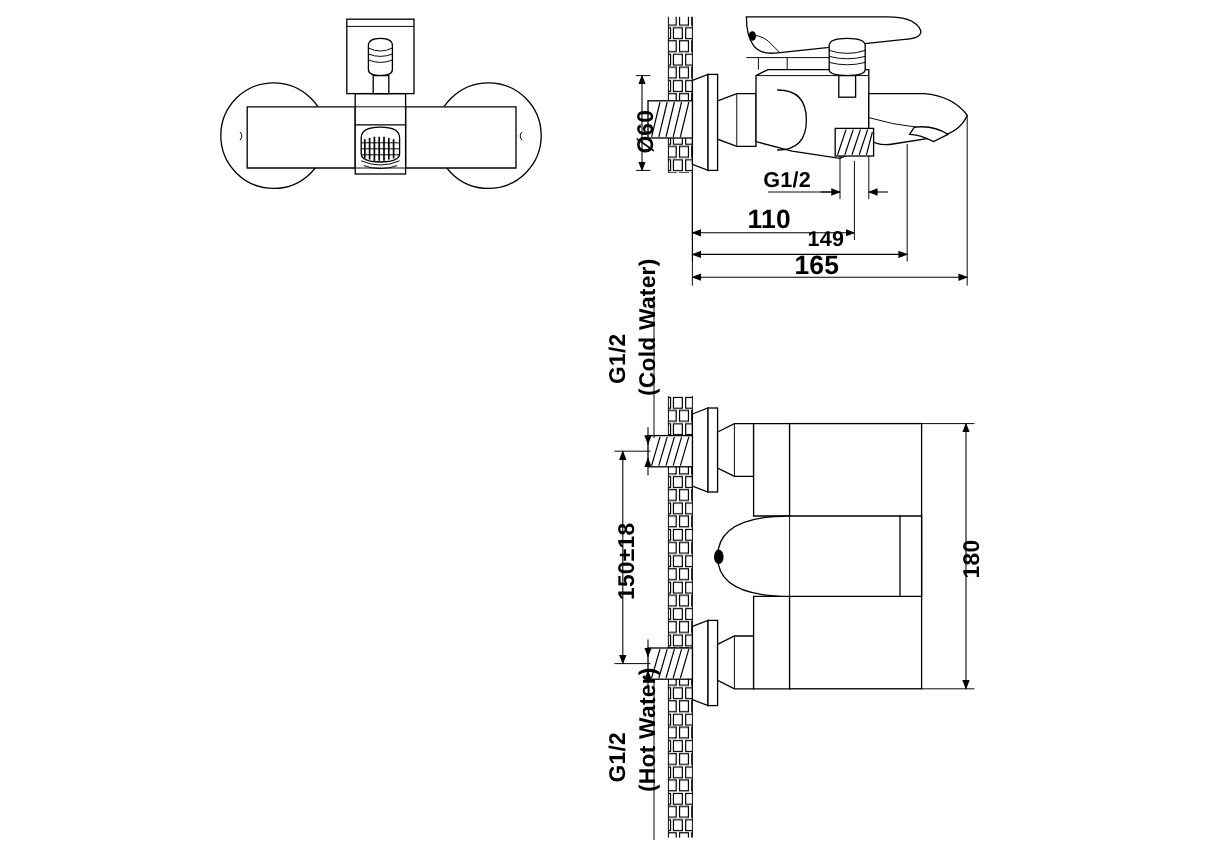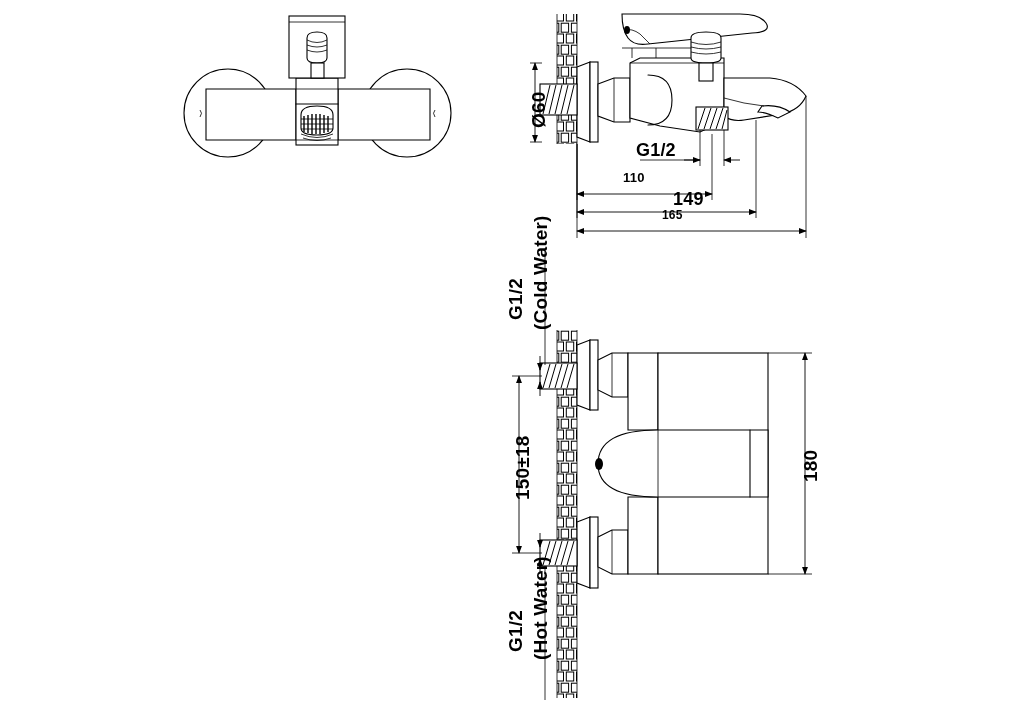--- a/index.html
+++ b/index.html
@@ -265,25 +265,25 @@
     <line x1="545" y1="250" x2="545" y2="365" class="ln-ext"></line>
     <line x1="545" y1="566" x2="545" y2="700" class="ln-ext"></line>
   </g>
 
 </svg>
 
   <div class="dim-label rot90" style="left:528px; top:128px; font-size:19px;">Ø60</div>
 
   <div class="dim-label" style="left:636px; top:140px; font-size:18px;">G1/2</div>
 
-  <div class="dim-label" style="left:623px; top:170px; font-size:13px;">110</div>
+  <div class="dim-label" style="left:623px; top:170px; font-size:22px;">110</div>
 
   <div class="dim-label" style="left:644px; top:189px; font-size:18px;margin-left:29px;">149</div>
 
-  <div class="dim-label" style="left:662px; top:208px; font-size:12px;">165</div>
+  <div class="dim-label" style="left:662px; top:208px; font-size:22px;">165</div>
 
   <div class="dim-label rot90" style="left:512px; top:500px; font-size:19px;">150±18</div>
 
   <div class="dim-label rot90" style="left:800px; top:482px; font-size:19px;">180</div>
 
   <div class="dim-label rot90" style="left:505px; top:320px; font-size:19px;">G1/2</div>
   <div class="dim-label rot90" style="left:530px; top:330px; font-size:19px;">(Cold Water)</div>
 
   <div class="dim-label rot90" style="left:505px; top:652px; font-size:19px;">G1/2</div>
   <div class="dim-label rot90" style="left:530px; top:660px; font-size:19px;">(Hot Water)</div>

